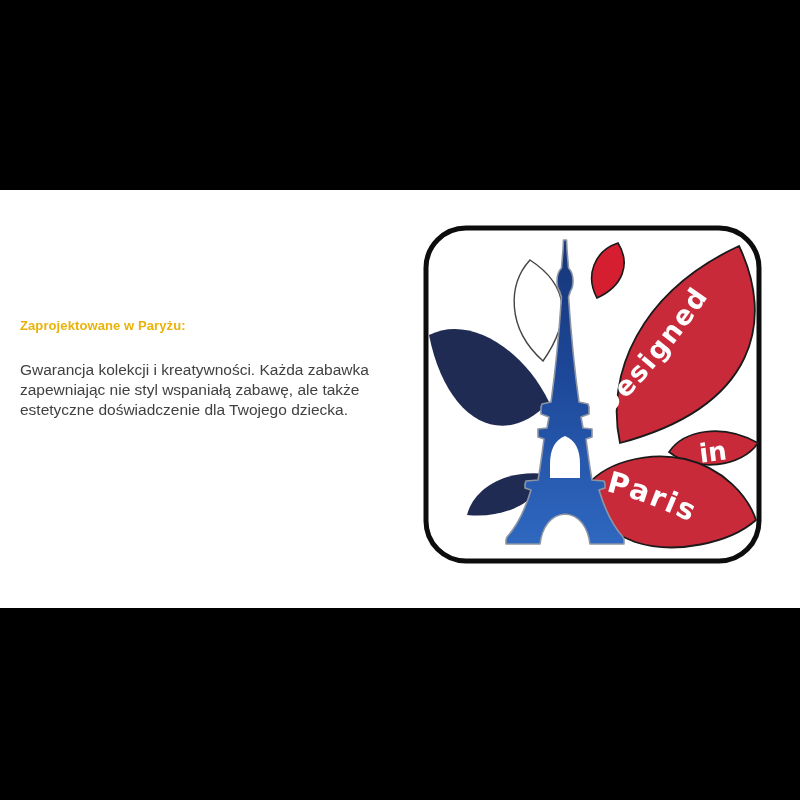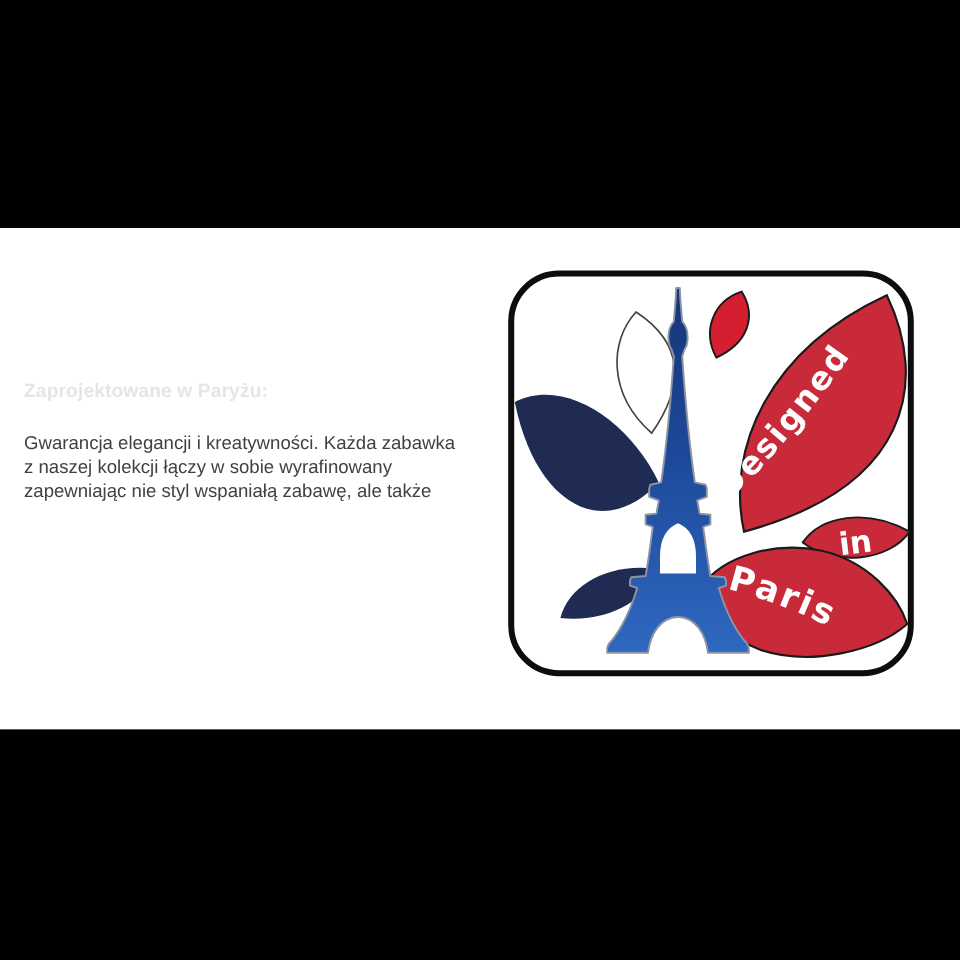--- a/index.html
+++ b/index.html
@@ -7,43 +7,43 @@
     width:800px;height:800px;position:relative;overflow:hidden;
     background:#000;
     font-family:"Liberation Sans","DejaVu Sans",sans-serif;
   }
   .letterbox{position:absolute;left:0;width:800px;background:#000;}
   #letterbox-top{top:0;height:190px;}
   #letterbox-bottom{top:608px;height:192px;}
   .band{position:absolute;left:0;top:190px;width:800px;height:418px;background:#ffffff;}
   .heading{
     position:absolute;left:20px;top:318px;
-    font-size:16px;font-weight:bold;color:#e5e5e5;
+    font-size:13px;font-weight:bold;color:#eab308;
     letter-spacing:0.1px;white-space:nowrap;
   }
   .para{
     position:absolute;left:20px;top:360px;
     font-size:15.5px;color:#414141;line-height:20px;
   }
   .para .line{white-space:nowrap;}
   .badge-svg{position:absolute;left:422px;top:224px;width:341px;height:341px;}
 </style>
 </head>
 <body>
 
 <div class="letterbox" id="letterbox-top"></div>
 
 <div class="band"></div>
 
 <div class="heading">Zaprojektowane w Paryżu:</div>
 
 <div class="para">
-  <div class="line">Gwarancja elegancji i kreatywności. Każda zabawka</div>
-  <div class="line">z naszej kolekcji łączy w sobie wyrafinowany</div>
+  <div class="line">Gwarancja kolekcji i kreatywności. Każda zabawka</div>
   <div class="line">zapewniając nie styl wspaniałą zabawę, ale także</div>
+  <div class="line">estetyczne doświadczenie dla Twojego dziecka.</div>
 </div>
 
 <svg class="badge-svg" viewBox="0 0 341 341" xmlns="http://www.w3.org/2000/svg">
   <defs>
     <linearGradient id="towerGrad" x1="0" y1="0" x2="0" y2="1">
       <stop offset="0%" stop-color="#173577"></stop>
       <stop offset="45%" stop-color="#1d4899"></stop>
       <stop offset="100%" stop-color="#2f68c0"></stop>
     </linearGradient>
     <path id="designedPath" d="M 176,202 Q 242,142 304,46" fill="none"></path>

